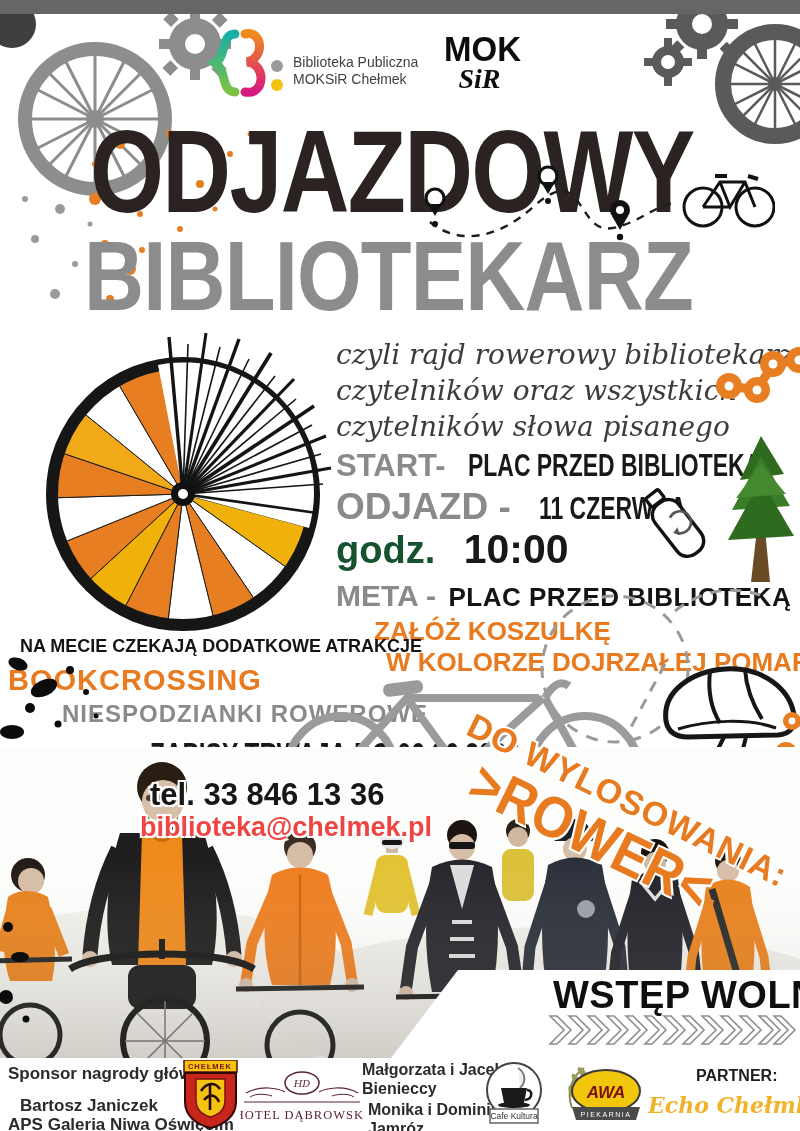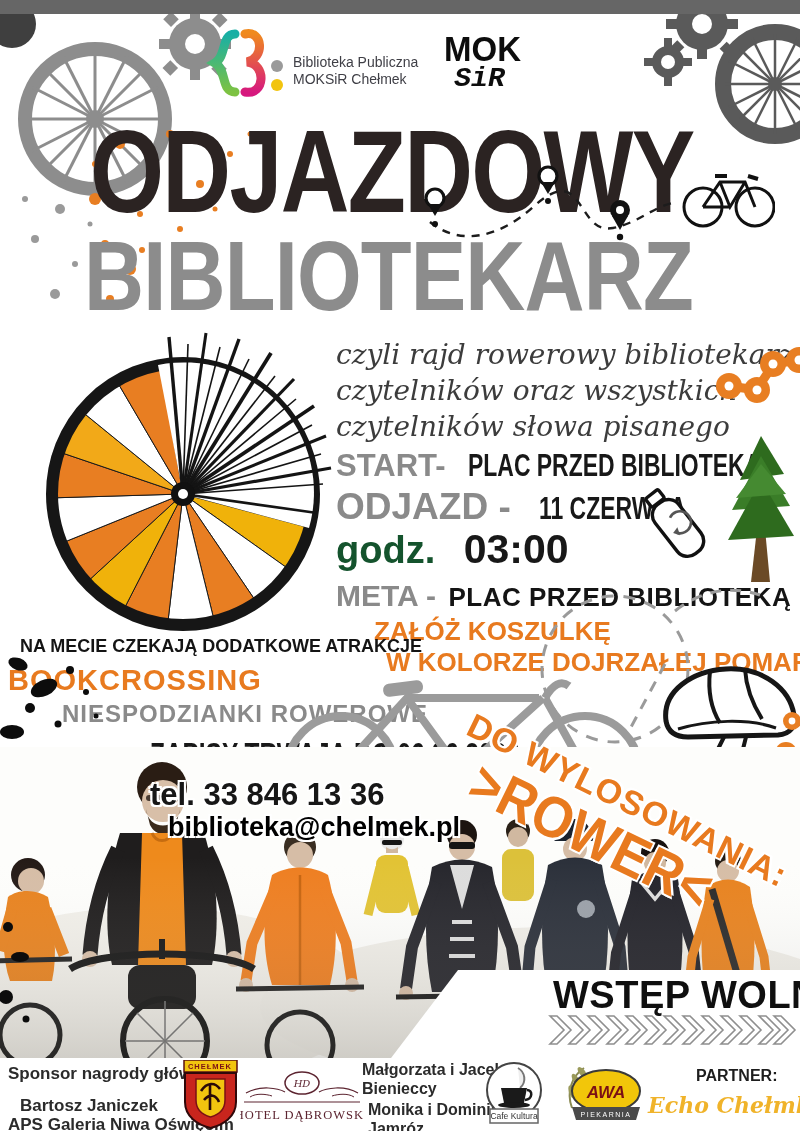--- a/index.html
+++ b/index.html
@@ -136,21 +136,21 @@
     <path d="M42,8 C60,4 62,32 44,36 C64,38 62,70 42,66" fill="none" stroke="url(#gMag)" stroke-width="9" stroke-linecap="round"></path>
     <circle cx="74" cy="40" r="6" fill="#9a9a9a"></circle>
     <circle cx="74" cy="59" r="6" fill="#F2C40F"></circle>
   </svg>
   <div class="abs" style="left:293px;top:40px;font-size:14px;color:#3f3f46;line-height:17px">
     <div>Biblioteka Publiczna</div>
     <div>MOKSiR Chełmek</div>
   </div>
   <div class="abs" style="left:444px;top:20px;text-align:center">
     <div style="font-size:33px;font-weight:900;letter-spacing:0;color:#0d0d0d;line-height:30px;transform:scaleY(1.05)">MOK</div>
-    <div style="font-family:Liberation Mono, monospace;font-style:italic;font-weight:bold;font-size:28px;color:#0d0d0d;line-height:30px;margin-left:-6px">SiR</div>
+    <div style="font-family:Liberation Serif, serif;font-style:italic;font-weight:bold;font-size:28px;color:#0d0d0d;line-height:30px;margin-left:-6px">SiR</div>
   </div>
 
   <div class="abs title1" style="left:90px;top:100px">ODJAZDOWY</div>
   <div class="abs title2" style="left:84px;top:212px">BIBLIOTEKARZ</div>
 
   <svg class="abs" style="left:415px;top:148px" width="360" height="100">
     <path d="M15,60 C45,85 85,75 118,45 C135,30 148,24 158,34 C172,48 176,70 198,66 C224,61 238,44 262,40" fill="none" stroke="#1c1c1c" stroke-width="2.4" stroke-dasharray="8 7"></path>
     <g>
       <circle cx="20" cy="36" r="9" fill="#fff" stroke="#111" stroke-width="3.2"></circle>
       <path d="M13,42 L20,54 L27,42" fill="#111"></path>
@@ -222,21 +222,21 @@
   <div class="abs" style="left:336px;top:434px">
     <span class="glabel" style="font-size:31px">START-</span>
     <span class="cond blackcond" style="font-size:31px;margin-left:18px">PLAC PRZED BIBLIOTEKĄ</span>
   </div>
   <div class="abs" style="left:336px;top:472px">
     <span class="glabel" style="font-size:37px">ODJAZD -</span>
     <span class="cond blackcond" style="font-size:31px;margin-left:24px">11 CZERWCA</span>
   </div>
   <div class="abs" style="left:336px;top:512px">
     <span class="b" style="font-size:38px;color:#14532d">godz.</span>
-    <span class="b" style="font-size:41px;color:#181818;margin-left:24px">03:00</span>
+    <span class="b" style="font-size:41px;color:#181818;margin-left:24px">10:00</span>
   </div>
   <div class="abs" style="left:336px;top:565px">
     <span class="glabel" style="font-size:30px">META -</span>
     <span class="b" style="font-size:26px;color:#141414;letter-spacing:.5px;margin-left:8px">PLAC PRZED BIBLIOTEKĄ</span>
   </div>
 
   <svg class="abs" style="left:636px;top:468px" width="80" height="90">
     <g transform="rotate(-38 40 45)">
       <rect x="26" y="16" width="30" height="62" rx="13" fill="#fff" stroke="#111" stroke-width="3.4"></rect>
       <rect x="33" y="4" width="16" height="11" rx="2" fill="#fff" stroke="#111" stroke-width="3.4"></rect>
@@ -479,21 +479,21 @@
         <circle cx="26" cy="272" r="3.5"></circle>
     </g>
   </svg>
 
   <div class="abs rot halo" style="left:478px;top:692px">
     <div class="orange" style="font-size:34px;letter-spacing:1px">DO WYLOSOWANIA:</div>
     <div class="orange" style="font-size:58px;line-height:56px;margin-left:28px;transform:scaleX(.9);transform-origin:0 50%">&gt;ROWER&lt;</div>
   </div>
 
   <div class="abs b halo" style="left:150px;top:763px;width:320px;text-align:left;font-size:31px;color:#171717">tel.  33 846 13 36</div>
-  <div class="abs b halo" style="left:140px;top:798px;width:320px;text-align:right;font-size:27px;color:#000000">biblioteka@chelmek.pl</div>
+  <div class="abs b halo" style="left:140px;top:798px;width:320px;text-align:left;font-size:27px;color:#ef4444">biblioteka@chelmek.pl</div>
 
   <svg class="abs" style="left:388px;top:948px" width="412" height="100">
     <polygon points="70,8 412,8 412,100 0,100" fill="#ffffff"></polygon>
   </svg>
   <div class="abs" style="left:553px;top:960px;font-size:38px;font-weight:800;color:#0f0f0f;letter-spacing:.5px">WSTĘP WOLNY</div>
   <svg class="abs" style="left:548px;top:1000px" width="250" height="36">
     <defs>
         <polygon id="chv" points="0,0 14,14 0,28 7,28 21,14 7,0" fill="#fff" stroke="#8f8f8f" stroke-width="1.6"></polygon>
       </defs>
     <use href="#chv" x="2" y="2"></use>

